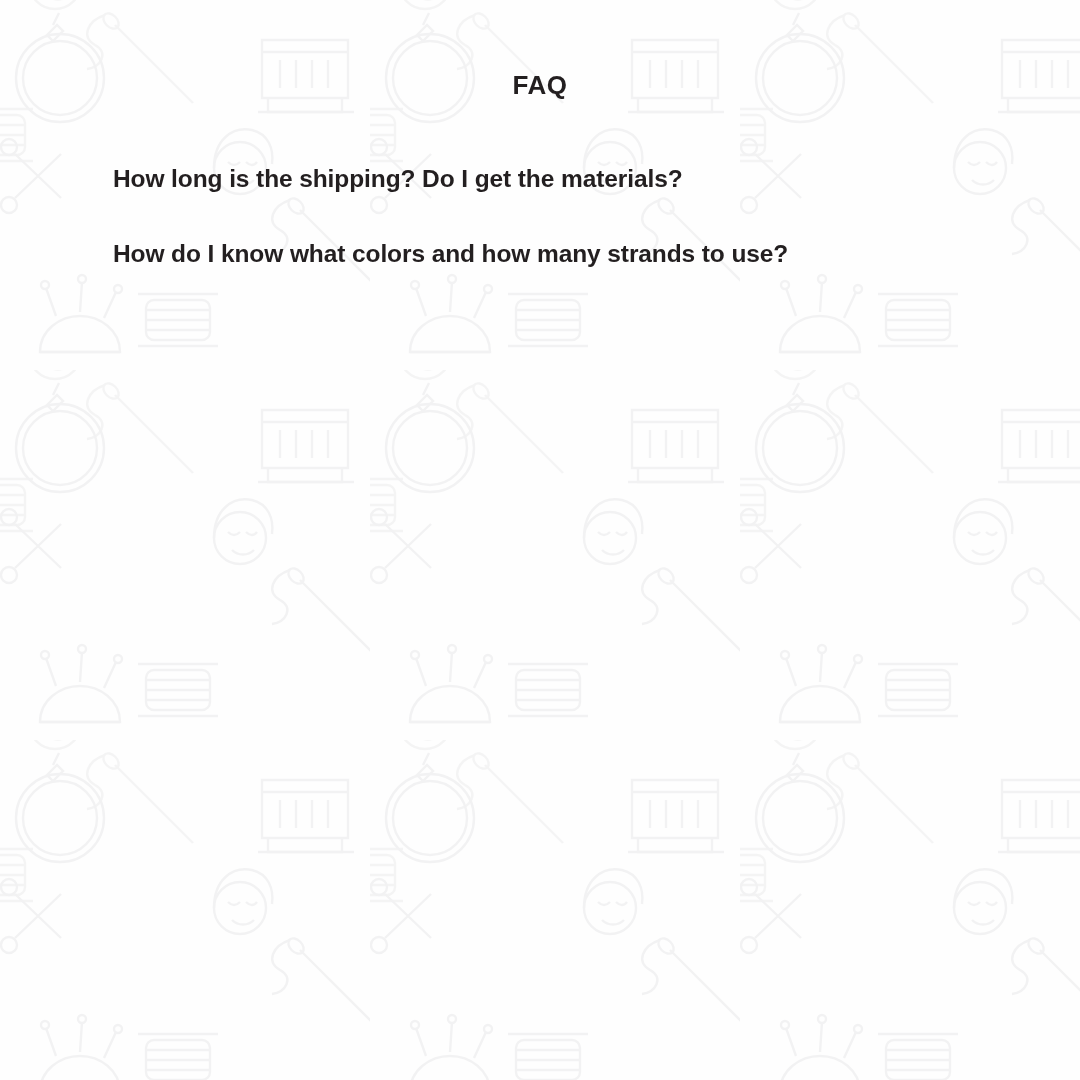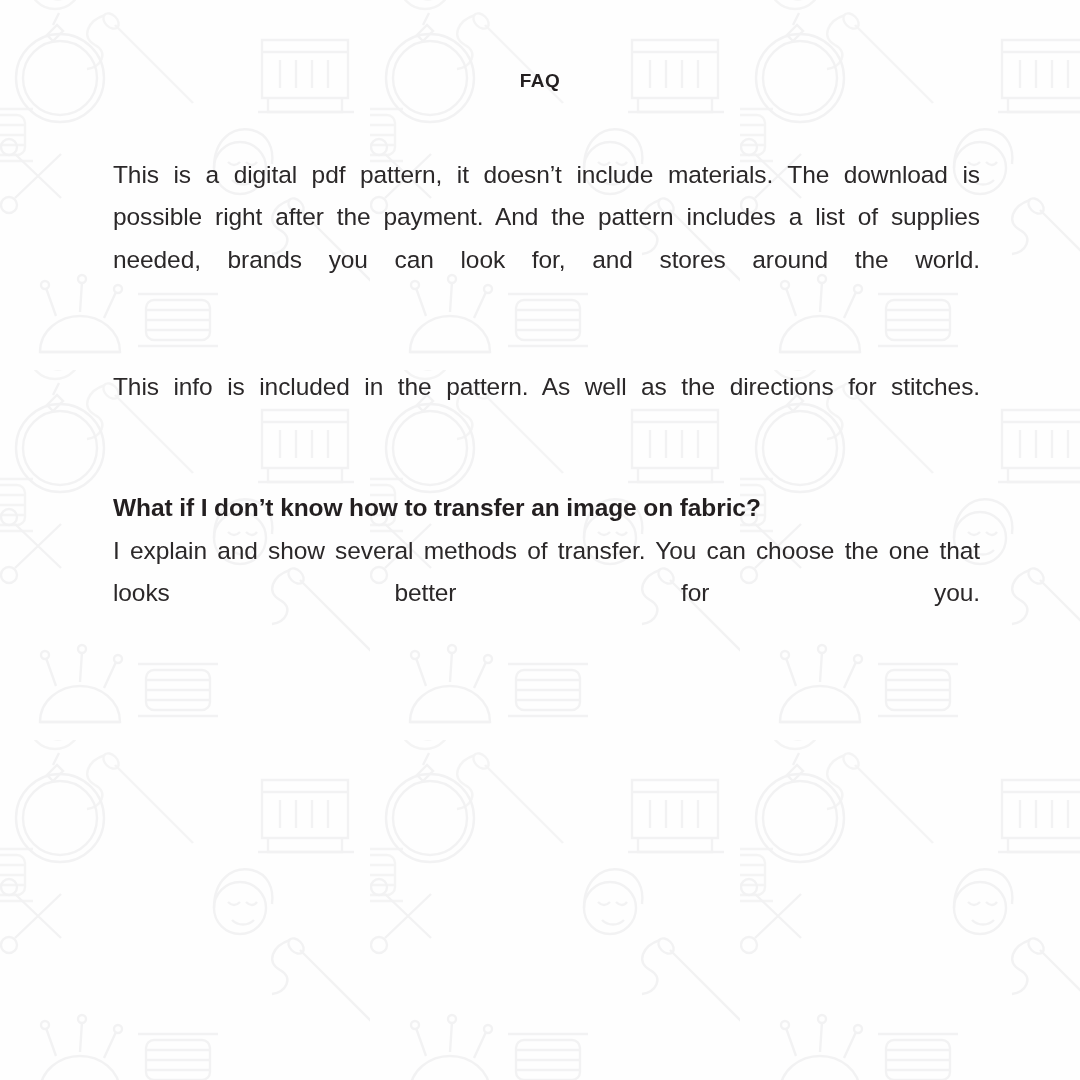--- a/index.html
+++ b/index.html
@@ -31,21 +31,21 @@
   }
   #content {
     position: relative;
     z-index: 2;
     padding: 70px 100px 0 113px;
     box-sizing: border-box;
     height: 1080px;
   }
   .doc-title {
     text-align: center;
-    font-size: 19px;
+    font-size: 26px;
     font-weight: bold;
     letter-spacing: 0.5px;
     margin: 0 0 62px 0;
     padding-right: 13px;
     color: #231f20;
   }
   .faq-block {
     margin-bottom: 42px;
     max-width: 868px;
   }
@@ -138,29 +138,25 @@
     <rect x="0" y="0" width="1080" height="1080" fill="#fdfdfd"></rect>
     <rect x="0" y="0" width="1080" height="1080" fill="url(#doodle-pattern)"></rect>
     <rect x="0" y="0" width="1080" height="1080" fill="#ffffff" opacity="0.45"></rect>
   </svg>
 
   <div id="content">
 
     <h1 class="doc-title">FAQ</h1>
 
     <div class="faq-block">
-      <p class="faq-a">This is a digital pdf pattern, it doesn’t include materials. The download is possible right after the payment. And the pattern includes a list of supplies needed, brands you can look for, and stores around the world.</p>
+      <p class="faq-q">How long is the shipping? Do I get the materials?</p>
     </div>
 
     <div class="faq-block">
     </div>
 
     <div class="faq-block">
-      <p class="faq-a">This info is included in the pattern. As well as the directions for stitches.</p>
+      <p class="faq-q">How do I know what colors and how many strands to use?</p>
     </div>
 
-    <div class="faq-block">
-      <p class="faq-q">What if I don’t know how to transfer an image on fabric?</p>
-      <p class="faq-a">I explain and show several methods of transfer. You can choose the one that looks better for you.</p>
-    </div>
 
   </div>
 </div>
 
 </body></html>

